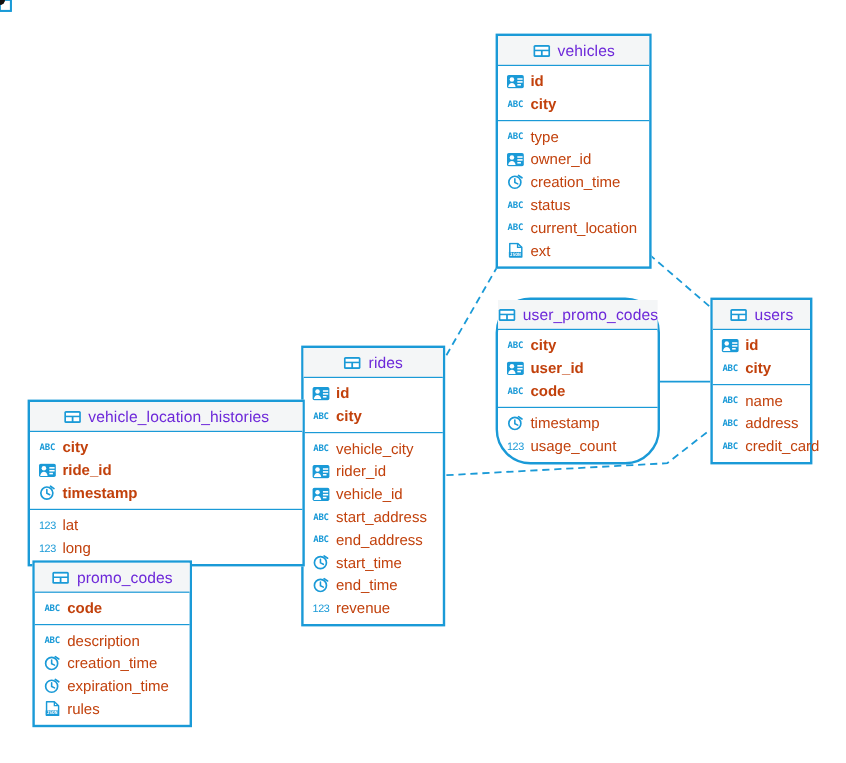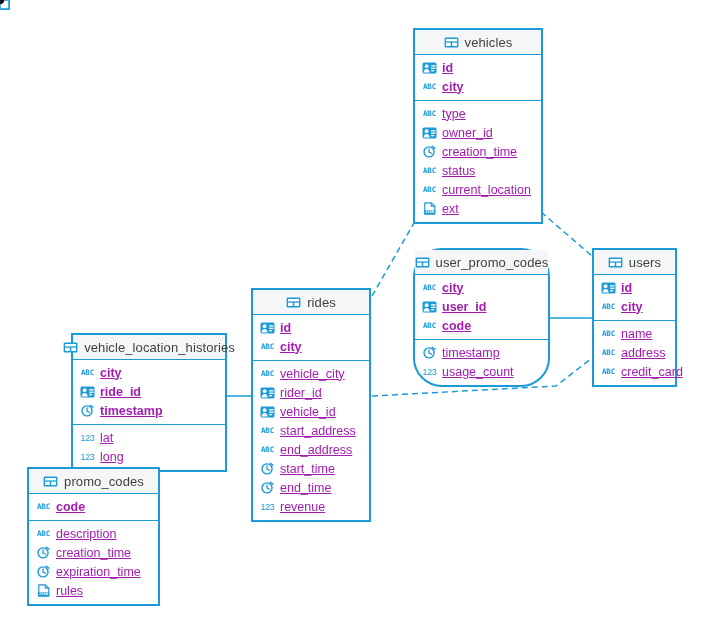--- a/index.html
+++ b/index.html
@@ -19,29 +19,29 @@
     box-sizing:border-box;
   }
   .tbl-header{
     background:#f4f6f7;
     border-bottom:1px solid #1a9ad7;
     height:24px;
     display:flex;align-items:center;justify-content:center;gap:6px;
     padding:0 8px;
   }
   .tbl-title{
-    font-size:13px;color:#404040;white-space:nowrap;letter-spacing:.1px;
+    font-size:13px;color:#6d28d9;white-space:nowrap;letter-spacing:.1px;
   }
   .pk-section{border-bottom:1px solid #1a9ad7;padding:3px 0 4px 0;}
   .col-section{padding:3px 0 4px 0;}
   .col-row{
     display:flex;align-items:center;gap:5px;
     height:19px;padding:0 7px;white-space:nowrap;
   }
-  .col-name{font-size:12.5px;color:#a21caf;text-decoration:underline;}
+  .col-name{font-size:12.5px;color:#c2410c;}
   .pk-section .col-name{font-weight:bold;}
 
   
   .ic{width:15px;height:13px;flex:0 0 15px;display:flex;align-items:center;justify-content:center;}
   .ic-abc{
     font-family:"DejaVu Sans Mono","Liberation Mono",monospace;
     font-size:7.5px;font-weight:bold;color:#1a9ad7;letter-spacing:-.2px;
   }
   .ic-num{
     font-family:"Liberation Sans",sans-serif;
@@ -337,21 +337,21 @@
             </svg>
           </span>
           <span class="col-name">end_time</span>
         </div>
         <div class="col-row">
           <span class="ic ic-num">123</span>
           <span class="col-name">revenue</span>
         </div>
       </div>
     </div>
-    <div class="table-node" style="left: 23px; top: 333px; width: 156px; margin-left: 48px;">
+    <div class="table-node" style="left: 23px; top: 333px; width: 231px;">
       <div class="tbl-header">
         <svg viewBox="0 0 16 12" class="grid-icon">
           <rect x="0.5" y="0.5" width="15" height="11" rx="1.5" fill="#1a9ad7"></rect>
           <rect x="2" y="2.2" width="12" height="2.6" fill="#ffffff"></rect>
           <rect x="2" y="6.2" width="5.2" height="3.6" fill="#ffffff"></rect>
           <rect x="8.8" y="6.2" width="5.2" height="3.6" fill="#ffffff"></rect>
         </svg>
         <span class="tbl-title">vehicle_location_histories</span>
       </div>
       <div class="pk-section">

